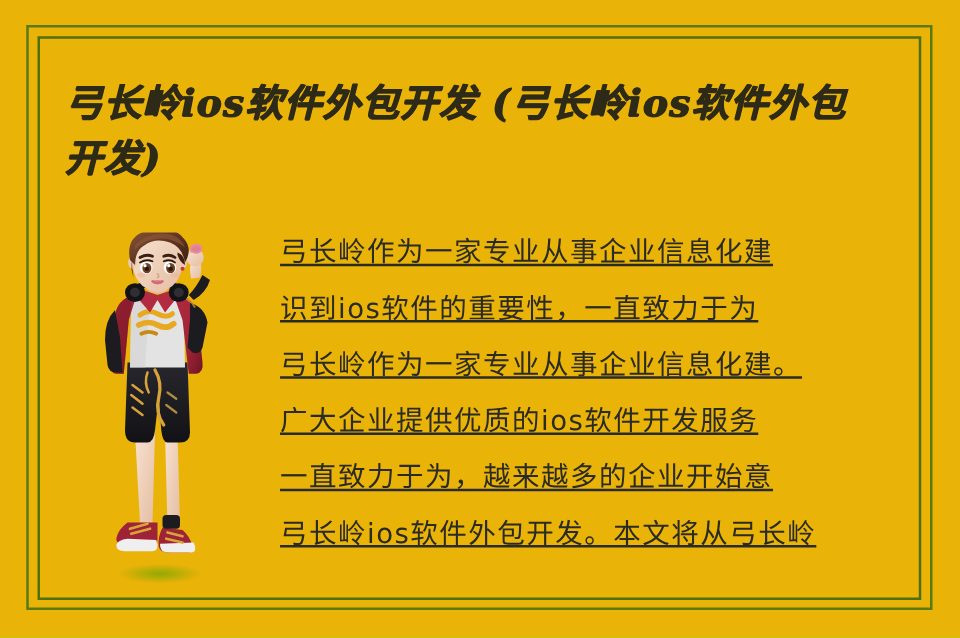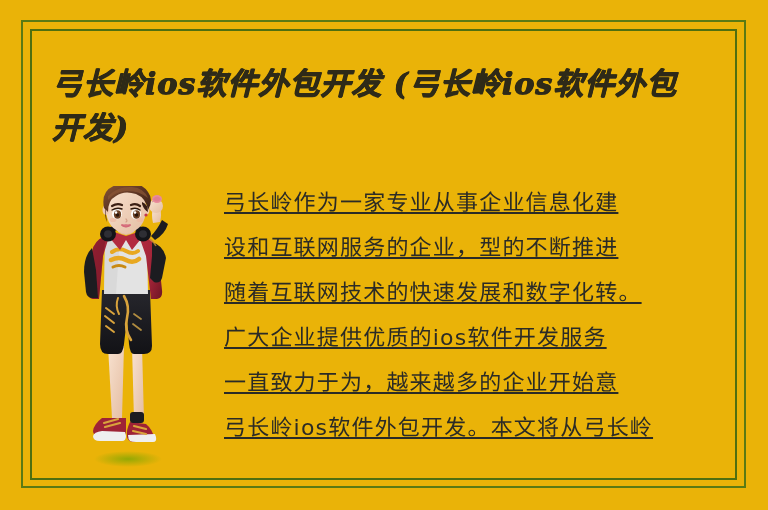--- a/index.html
+++ b/index.html
@@ -228,20 +228,20 @@
       <path d="M50 39 q4 3 8 0" stroke="#d4697a" stroke-width="2" fill="none" stroke-linecap="round"></path>
       <ellipse cx="54" cy="39.6" rx="4" ry="1.6" fill="#d4697a" opacity="0.75"></ellipse>
 
       <ellipse cx="41" cy="34" rx="3.4" ry="2" fill="#eeb29c" opacity="0.55"></ellipse>
       <ellipse cx="68" cy="34" rx="3.4" ry="2" fill="#eeb29c" opacity="0.55"></ellipse>
     </svg>
   </div>
 
   <div class="body-copy">
     <div class="body-line">弓长岭作为一家专业从事企业信息化建</div>
-    <div class="body-line">设和互联网服务的企业，型的不断推进</div>
-    <div class="body-line">随着互联网技术的快速发展和数字化转。</div>
+    <div class="body-line">识到ios软件的重要性，一直致力于为</div>
+    <div class="body-line">弓长岭作为一家专业从事企业信息化建。</div>
     <div class="body-line">广大企业提供优质的ios软件开发服务</div>
     <div class="body-line">一直致力于为，越来越多的企业开始意</div>
     <div class="body-line">弓长岭ios软件外包开发。本文将从弓长岭</div>
   </div>
 
 </div>
 
 </body></html>

